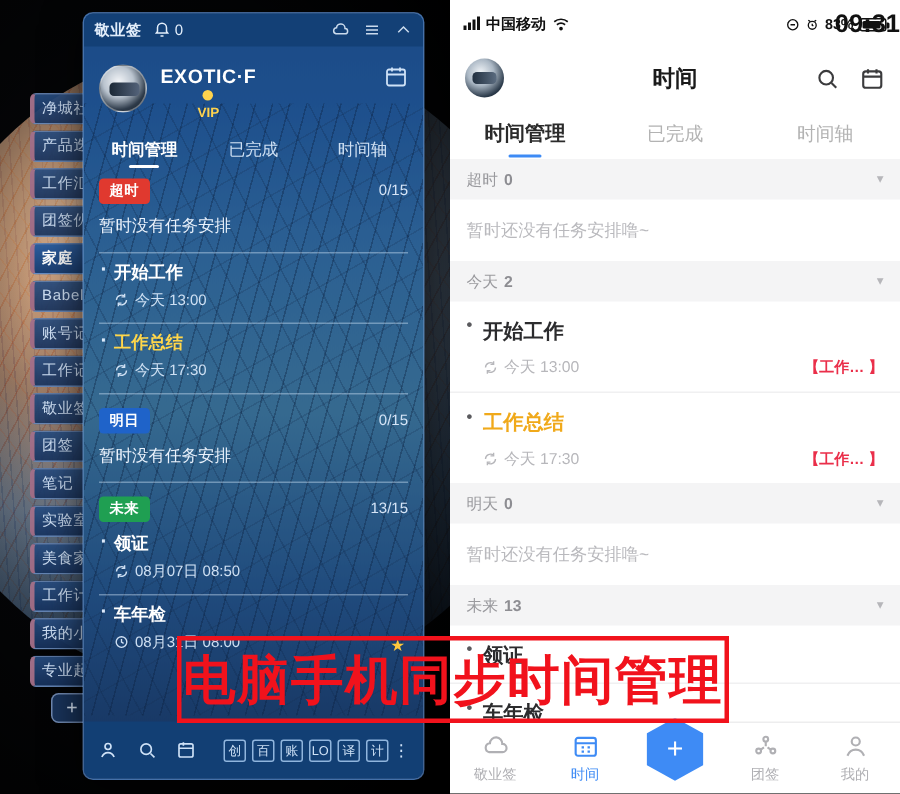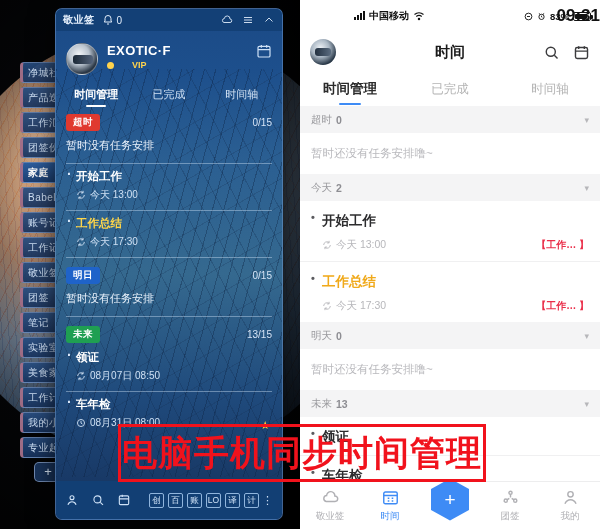--- a/index.html
+++ b/index.html
@@ -78,21 +78,21 @@
   .profile { position: relative; z-index: 3; display: flex; align-items: flex-start; padding: 12px 10px 4px 10px; }
   .avatar {
     width: 32px; height: 32px; border-radius: 50%; flex: none;
     background: radial-gradient(circle at 40% 35%, #f2f4f7 0%, #b9c3ce 38%, #2d3a49 70%, #10161f 100%);
     border: 1px solid rgba(255,255,255,.35); position: relative; overflow: hidden;
   }
   .avatar::after { content:""; position:absolute; left:6px; top:11px; width:20px; height:9px;
     background: linear-gradient(90deg,#1b2836,#54637a); border-radius: 3px; }
   .pname { margin-left: 9px; }
   .pname b { display: block; color: #fff; font-size: 13px; letter-spacing: .4px; }
-  .vip { display: flex; align-items: center; gap: 18px; color: #ffd34d; font-size: 9px; font-weight: bold; margin-top: 2px; }
+  .vip { display: flex; align-items: center; gap: 3px; color: #ffd34d; font-size: 9px; font-weight: bold; margin-top: 2px; flex-direction: column; }
   .vip .dot { width: 7px; height: 7px; border-radius: 50%; background: #ffd34d; }
   .cal-btn { margin-left: auto; color: #cfe2f7; }
 
   .tabs { position: relative; z-index: 3; display: flex; padding: 4px 4px 0 4px; }
   .tab { flex: 1; text-align: center; font-size: 11px; color: #cfe0f3; padding: 4px 0 5px; position: relative; }
   .tab.on { color: #fff; font-weight: bold; }
   .tab.on::after { content:""; position:absolute; left:50%; transform: translateX(-50%);
     bottom: 0; width: 20px; height: 2px; background: #fff; border-radius: 2px; }
 
   .filters { position: relative; z-index: 3; display: flex; align-items: center;
@@ -119,21 +119,21 @@
   .winbar { position: absolute; left: 0; right: 0; bottom: 0; height: 38px; z-index: 3;
     background: #123f74; display: flex; align-items: center; padding: 0 9px; }
   .wb-left { display: flex; align-items: center; gap: 12px; color: #cfe2f7; }
   .wb-right { margin-left: auto; display: flex; align-items: center; gap: 4px; }
   .sq { width: 15px; height: 15px; border: 1px solid #90b5dd; border-radius: 2px; color: #cfe2f7;
     font-size: 8.5px; line-height: 13px; text-align: center; }
   .dots3 { color: #cfe2f7; font-size: 11px; margin-left: 3px; }
 
   
   .phone { position: absolute; left: 300px; top: 0; width: 300px; height: 529px; background: #fff; }
-  .status { height: 20px; display: flex; align-items: center; padding: 16px 9px; font-size: 10px; color: #111; margin-left: 45px; }
+  .status { height: 20px; display: flex; align-items: center; padding: 16px 9px; font-size: 10px; color: #111; }
   .st-left { display: flex; align-items: center; gap: 4px; font-weight: bold; }
   .bars { display: flex; align-items: flex-end; gap: 1px; height: 8px; }
   .bars i { width: 2px; background: #111; display: block; }
   .st-mid { position: absolute; left: 0; right: 0; text-align: right; font-weight: bold; font-size: 17px; pointer-events: none; }
   .st-right { margin-left: auto; display: flex; align-items: center; gap: 4px; font-size: 9.5px; font-weight: bold; }
   .batt { width: 18px; height: 9px; border: 1px solid #111; border-radius: 2px; padding: 1px; position: relative; }
   .batt i { display: block; height: 100%; width: 83%; background: #111; border-radius: 1px; }
   .batt::after { content:""; position:absolute; right:-3px; top:2.5px; width:2px; height:4px; background:#111; border-radius:0 1px 1px 0; }
 
   .ph-head { height: 40px; display: flex; align-items: center; padding: 0 10px; position: relative; }

